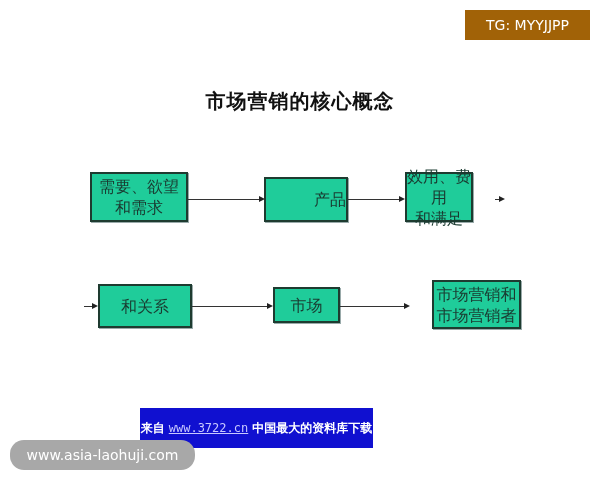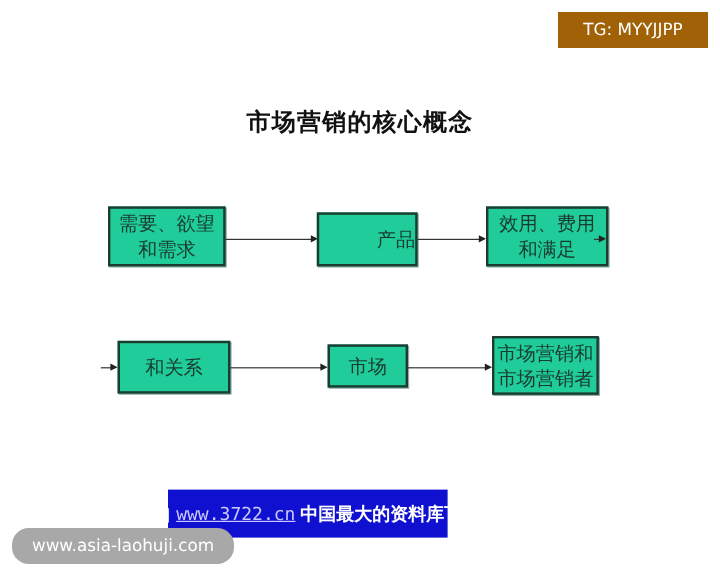--- a/index.html
+++ b/index.html
@@ -13,21 +13,21 @@
          color:#1a3a30; font-size:16px; line-height:21px; box-shadow:1px 1px 0 #9aa; }
   .box span { display:block; }
   .line { position:absolute; height:1px; background:#333; }
   .arrowhead { position:absolute; width:0; height:0; border-top:3px solid transparent;
                border-bottom:3px solid transparent; border-left:6px solid #222; }
   .tg { left:465px; top:10px; width:125px; height:30px; background:#a16207; color:#fff;
         font-family:"DejaVu Sans", sans-serif; font-size:14px; display:flex; align-items:center; justify-content:center; }
   .wm { left:10px; top:440px; width:185px; height:30px; background:#a8a8a8; color:#fff;
         font-family:"DejaVu Sans", sans-serif; font-size:14px; display:flex; align-items:center; justify-content:center;border-radius:14px; }
   .banner { left:140px; top:408px; width:233px; height:40px; background:#1010d0; color:#fff;
-            font-size:15px; font-weight:bold; display:flex; align-items:center; justify-content:center; white-space:nowrap; }
+            font-size:12px; font-weight:bold; display:flex; align-items:center; justify-content:center; white-space:nowrap; }
   .banner .link { color:#c8c8ff; text-decoration:underline; font-family:"DejaVu Sans Mono", monospace; margin:0 4px; font-weight:normal; }
 </style>
 </head>
 <body>
 
 <div class="abs tg">TG: MYYJJPP</div>
 
 <div class="abs title">市场营销的核心概念</div>
 
 <div class="box" style="left:90px;top:172px;width:98px;height:50px;">
@@ -40,21 +40,21 @@
 <div class="arrowhead" style="left:259px;top:196px;"></div>
 
 <div class="box" style="left:264px;top:177px;width:84px;height:45px;justify-content:flex-end;">
   <div>
       <span>产品</span>
     </div>
 </div>
 <div class="line" style="left:348px;top:199px;width:52px;"></div>
 <div class="arrowhead" style="left:399px;top:196px;"></div>
 
-<div class="box" style="left:405px;top:172px;width:102px;height:50px;">
+<div class="box" style="left:405px;top:172px;width:68px;height:50px;">
   <div>
       <span>效用、费用</span>
       <span>和满足</span>
     </div>
 </div>
 <div class="line" style="left:495px;top:199px;width:5px;"></div>
 <div class="arrowhead" style="left:499px;top:196px;"></div>
 
 <div class="line" style="left:84px;top:306px;width:9px;"></div>
 <div class="arrowhead" style="left:92px;top:303px;"></div>
@@ -68,21 +68,21 @@
 <div class="arrowhead" style="left:267px;top:303px;"></div>
 
 <div class="box" style="left:273px;top:287px;width:67px;height:36px;">
   <div>
       <span>市场</span>
     </div>
 </div>
 <div class="line" style="left:340px;top:306px;width:65px;"></div>
 <div class="arrowhead" style="left:404px;top:303px;"></div>
 
-<div class="box" style="left:410px;top:280px;width:89px;height:49px;text-align:right;">
+<div class="box" style="left:432px;top:280px;width:89px;height:49px;text-align:right;">
   <div>
       <span>市场营销和</span>
       <span>市场营销者</span>
     </div>
 </div>
 
 <div class="abs banner">
   <span>来自</span>
   <span class="link">www.3722.cn</span>
   <span>中国最大的资料库下载</span>

